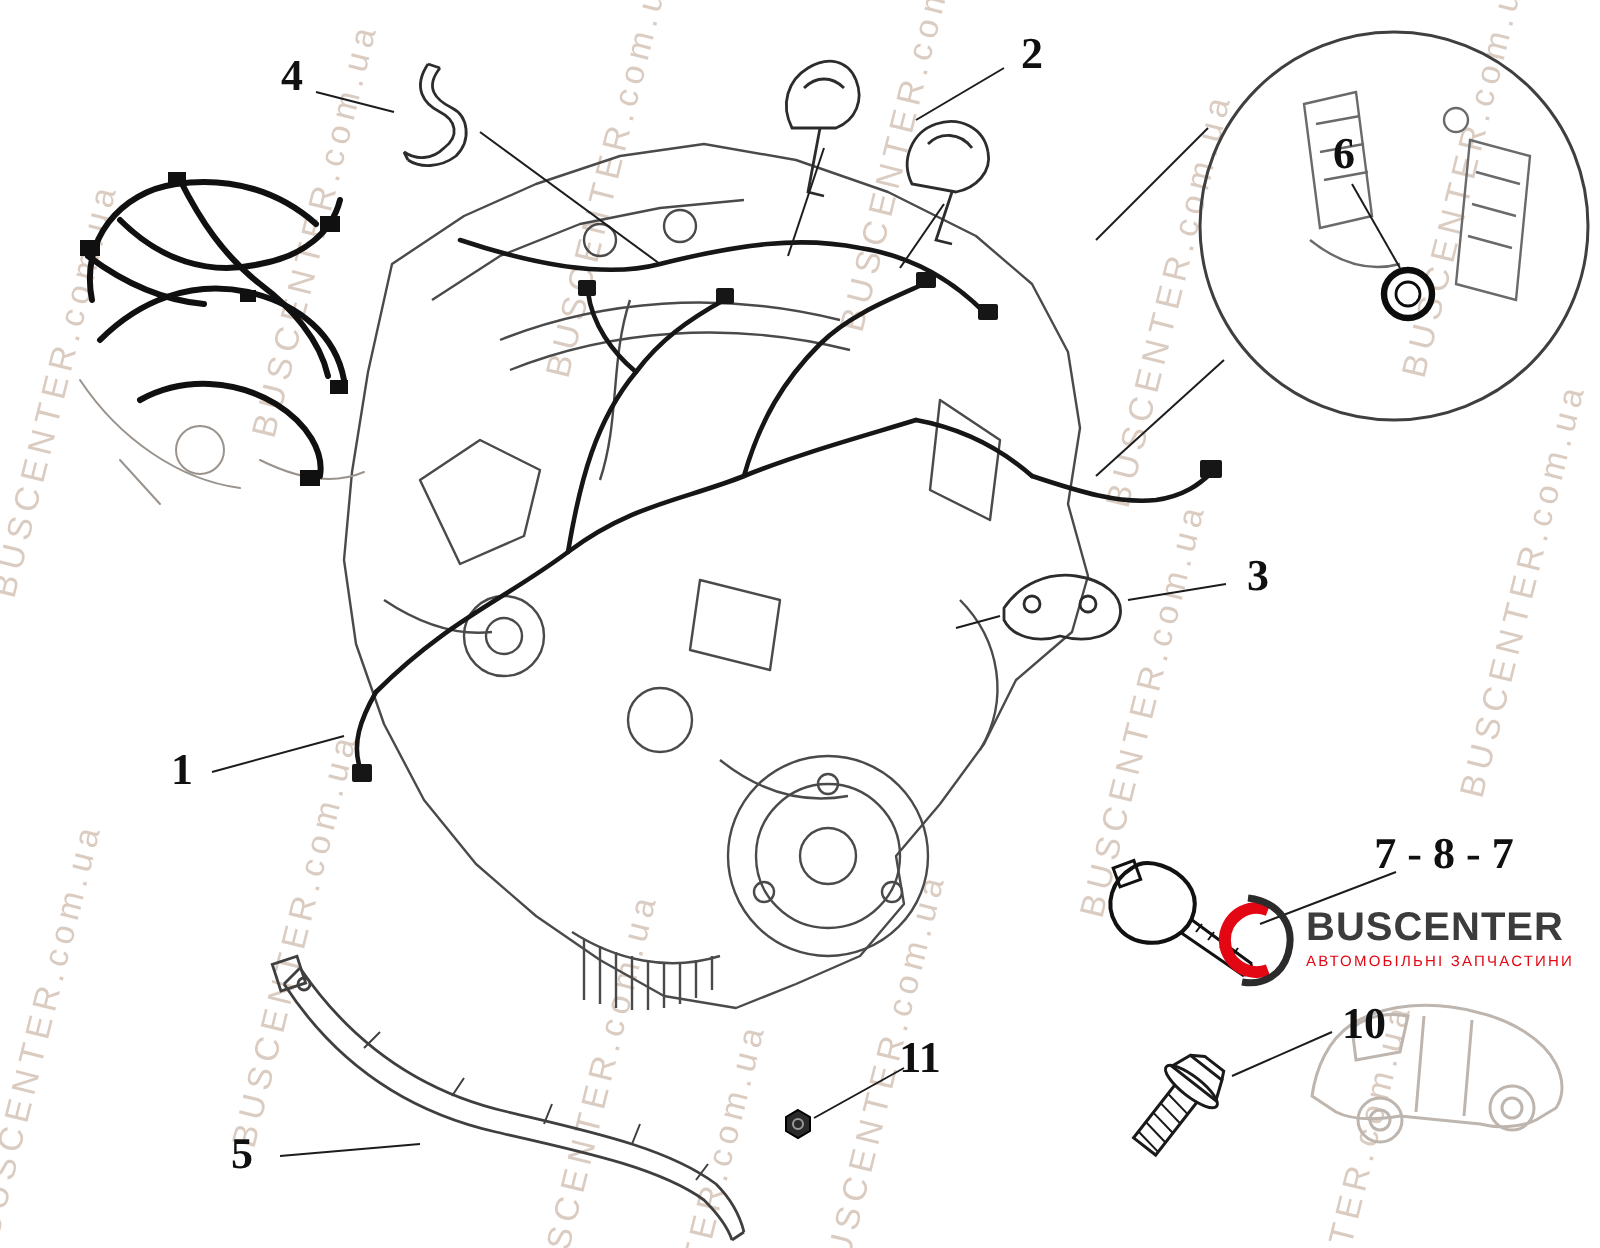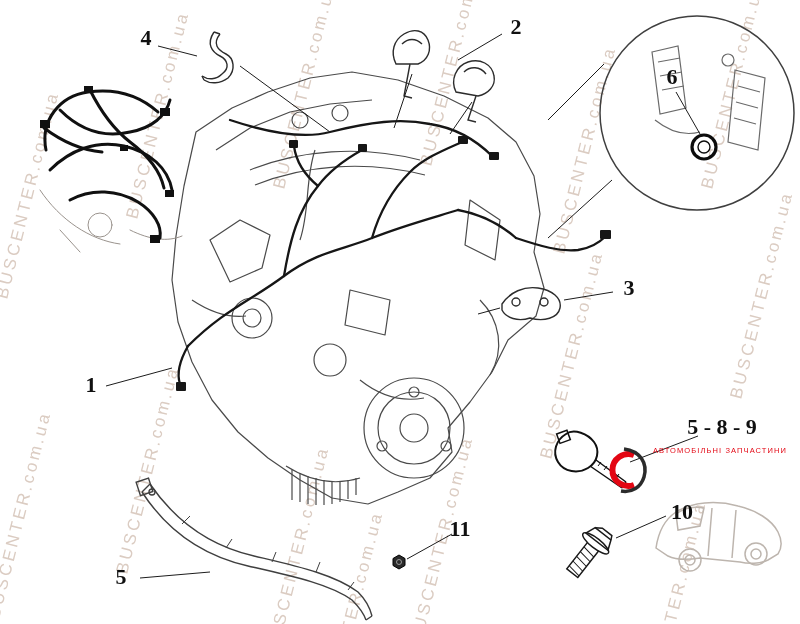--- a/index.html
+++ b/index.html
@@ -234,26 +234,27 @@
     <line x1="452" y1="534" x2="407" y2="559"></line>
     <line x1="140" y1="578" x2="210" y2="572"></line>
   </g>
 </svg>
 
 <div class="callout" style="left:146px;top:38px">4</div>
 <div class="callout" style="left:516px;top:27px">2</div>
 <div class="callout" style="left:672px;top:77px">6</div>
 <div class="callout" style="left:629px;top:288px">3</div>
 <div class="callout" style="left:91px;top:385px">1</div>
-<div class="callout" style="left:722px;top:427px">5 - 8 - 9</div>
+<div class="callout" style="left:722px;top:427px">7 - 8 - 7</div>
 <div class="callout" style="left:682px;top:512px">10</div>
 <div class="callout" style="left:460px;top:529px">11</div>
 <div class="callout" style="left:121px;top:577px">5</div>
 
 <div class="logo">
   <svg class="logo-mark" width="46" height="50" viewBox="0 0 46 50">
     <path d="M30,10 A16,16 0 1 0 30,40" fill="none" stroke="#e30613" stroke-width="6"></path>
     <path d="M20,4 C36,6 44,18 40,32 C37,42 28,48 17,46" fill="none" stroke="#2b2b2b" stroke-width="3.5"></path>
   </svg>
   <div class="logo-text">
+    <div class="brand" style="color: rgb(60, 60, 60);">BUSCENTER</div>
     <div class="tagline" style="color: rgb(227, 6, 19);">АВТОМОБІЛЬНІ ЗАПЧАСТИНИ</div>
   </div>
 </div>
 
 </body></html>

